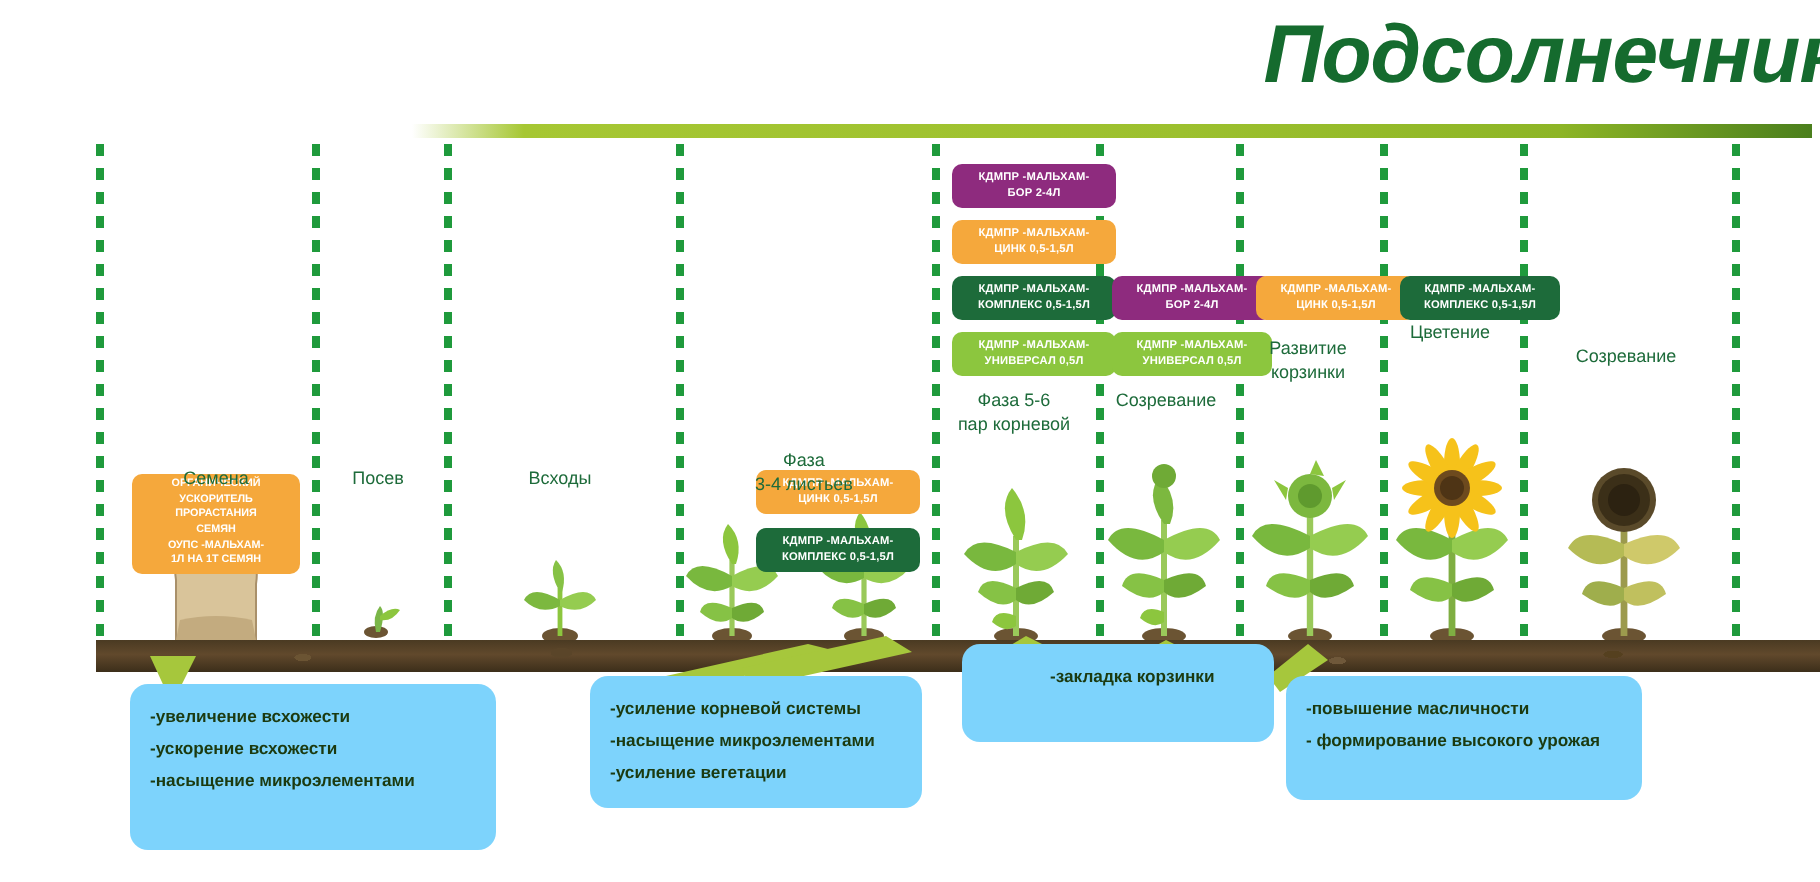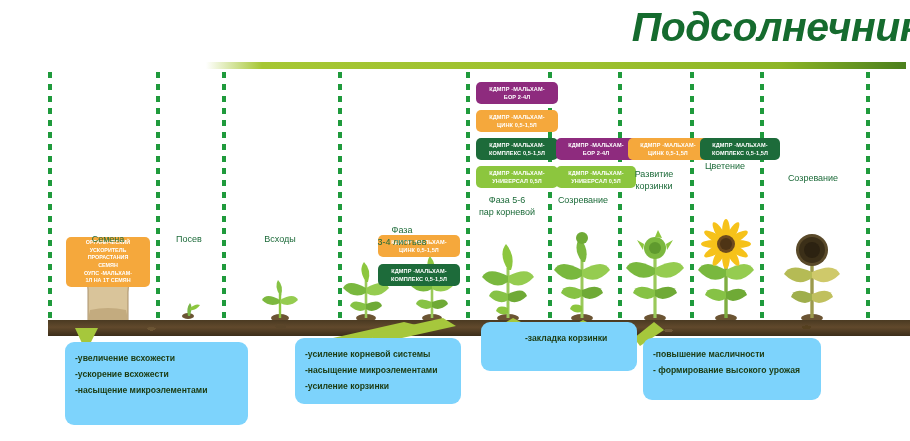--- a/index.html
+++ b/index.html
@@ -306,21 +306,21 @@
 
   <div class="callout" style="left:50px;top:270px;width:183px;height:83px;">
     <div>-увеличение всхожести</div>
     <div>-ускорение всхожести</div>
     <div>-насыщение микроэлементами</div>
   </div>
 
   <div class="callout" style="left:280px;top:266px;width:166px;height:66px;">
     <div>-усиление корневой системы</div>
     <div>-насыщение микроэлементами</div>
-    <div>-усиление корзинки</div>
+    <div>-усиление вегетации</div>
   </div>
 
   <div class="callout" style="left:466px;top:250px;width:156px;height:49px;padding-left:44px;">
     <div>-закладка корзинки</div>
   </div>
 
   <div class="callout" style="left:628px;top:266px;width:178px;height:62px;">
     <div>-повышение масличности</div>
     <div>- формирование высокого урожая</div>
   </div>

